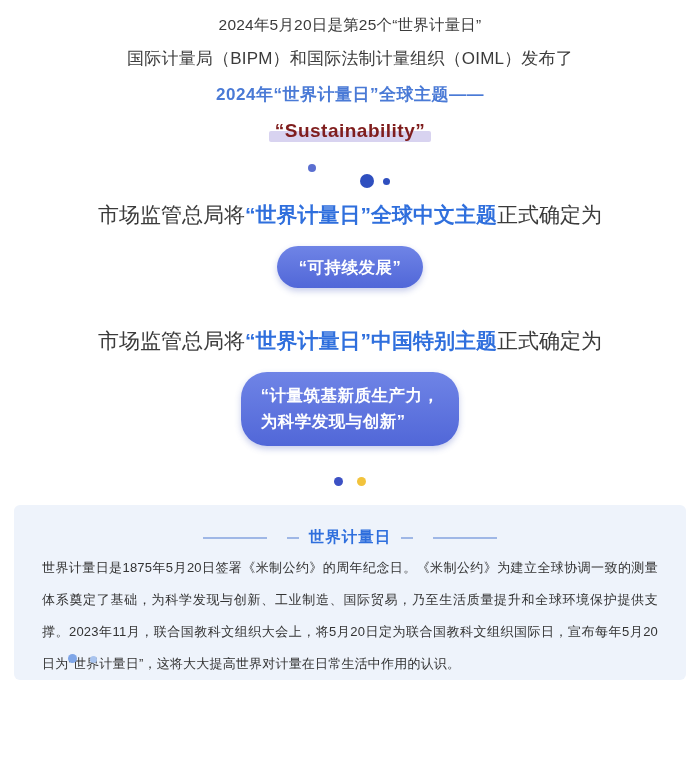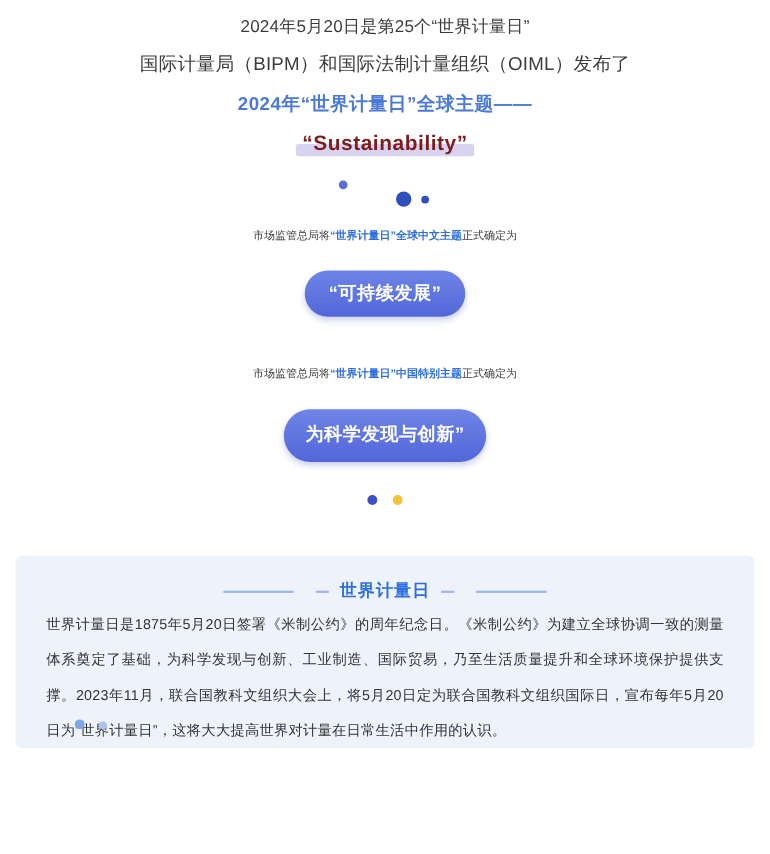--- a/index.html
+++ b/index.html
@@ -82,21 +82,21 @@
   }
   .dot-a { width: 8px;  height: 8px;  background: #5b6fd0; left: 308px; top: 8px; }
   .dot-b { width: 14px; height: 14px; background: #2f4fbf; left: 360px; top: 18px; }
   .dot-c { width: 7px;  height: 7px;  background: #2f4fbf; left: 383px; top: 22px; }
 
   
   .subject-block {
     text-align: center;
   }
   .subject-caption {
-    font-size: 10px;
+    font-size: 21px;
     line-height: 30px;
     color: #3b3b3b;
   }
   .hl-blue {
     color: #2f6fdd;
     font-weight: bold;
   }
   .pill {
     display: inline-block;
     margin-top: 16px;
@@ -219,20 +219,21 @@
     <div class="pill">“可持续发展”</div>
   </div>
 
   <div class="spacer-1"></div>
 
   <div class="subject-block">
     <div class="subject-caption">
       <span>市场监管总局将</span><span class="hl-blue">“世界计量日”中国特别主题</span><span>正式确定为</span>
     </div>
     <div class="pill two-line">
+      <div>“计量筑基新质生产力，</div>
       <div>为科学发现与创新”</div>
     </div>
   </div>
 
   <div class="mini-dots">
     <span class="mini-dot blue"></span>
     <span class="mini-dot yellow"></span>
   </div>
 
   <div class="card">

